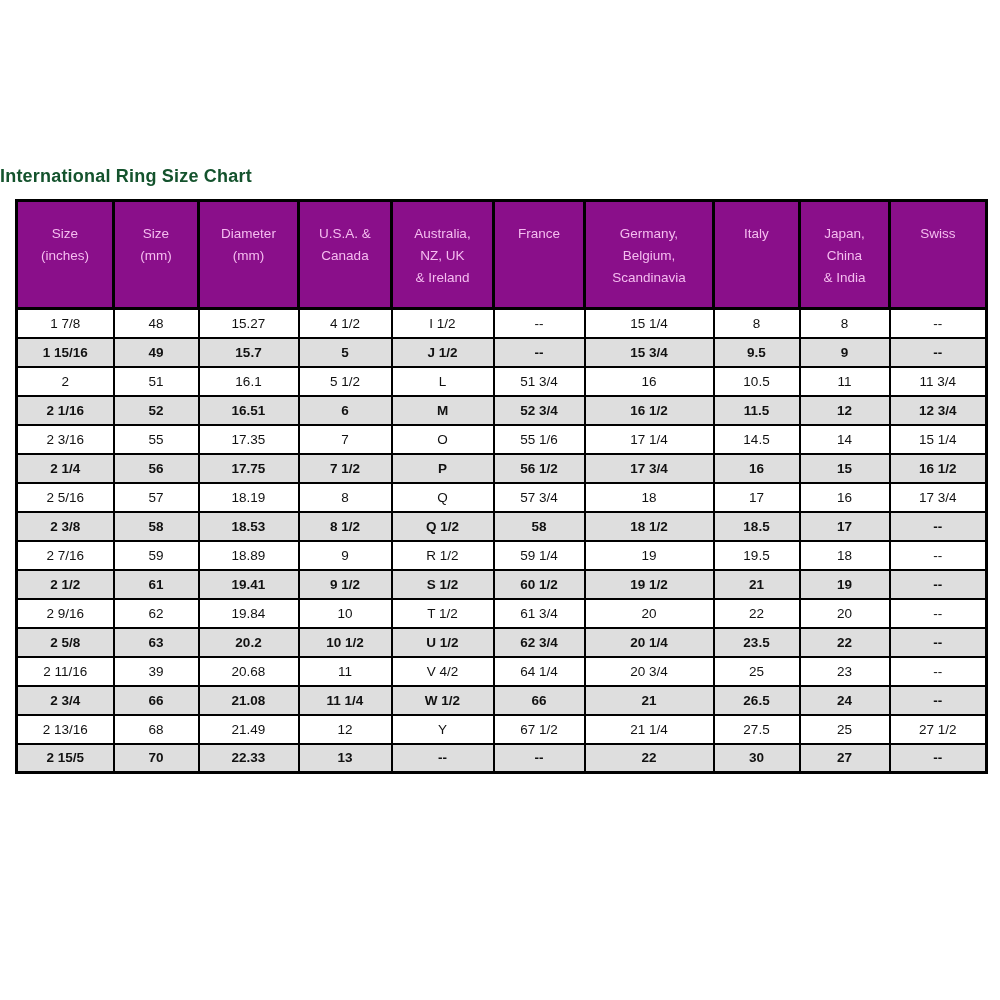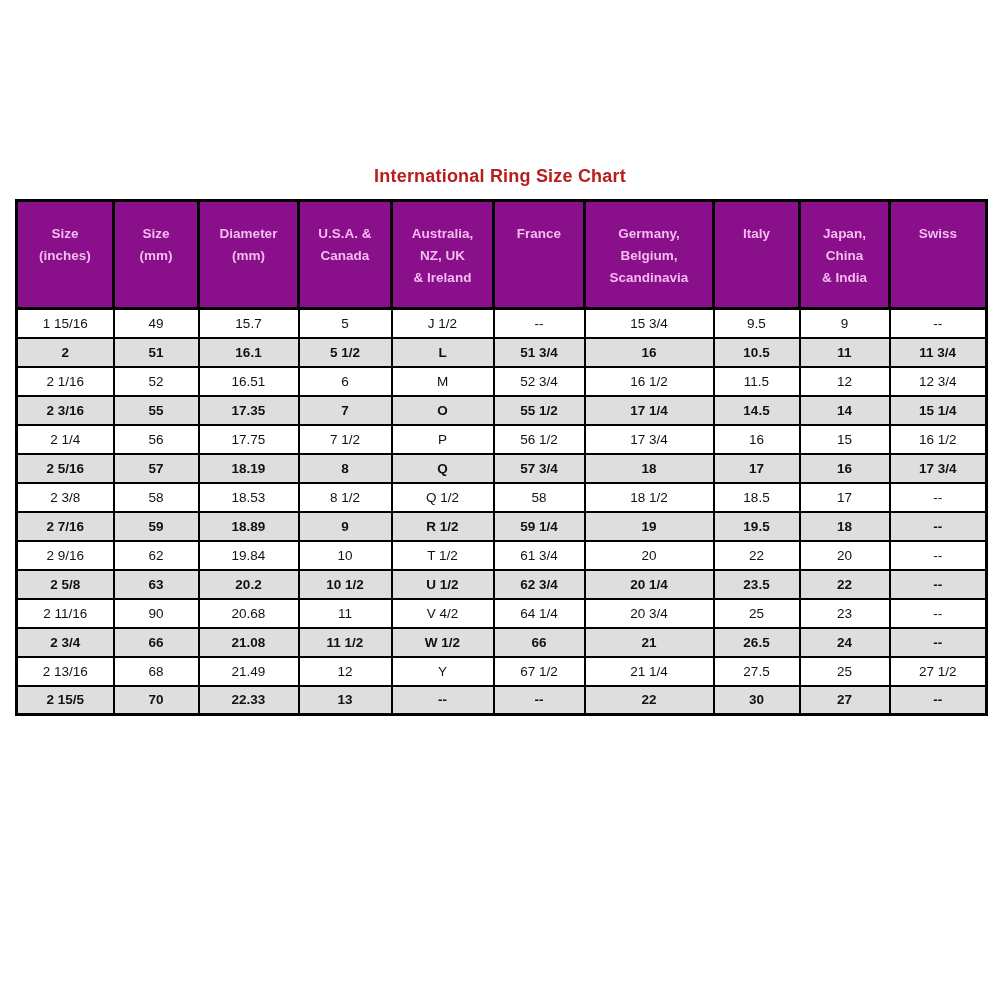--- a/index.html
+++ b/index.html
@@ -13,41 +13,41 @@
     width: 1000px;
     height: 1000px;
     background: #ffffff;
     overflow: hidden;
   }
   .chart-title {
     position: absolute;
     top: 166px;
     left: 0;
     width: 100%;
-    text-align: center;
+    text-align: left;
     font-size: 18px;
     font-weight: bold;
-    color: #b91c1c;
+    color: #14532d;
     letter-spacing: 0.2px;
   }
   table.ring-table {
     position: absolute;
     left: 15px;
     top: 199px;
     width: 970px;
     border-collapse: collapse;
     table-layout: fixed;
     border: 3px solid var(--border);
     font-size: 13.5px;
     color: #111111;
   }
   table.ring-table th {
     background: var(--header-bg);
     color: var(--header-text);
-    font-weight: bold;
+    font-weight: normal;
     font-size: 13.5px;
     line-height: 22px;
     text-align: center;
     vertical-align: top;
     padding: 21px 2px 0 2px;
     height: 108px;
     box-sizing: border-box;
     border: 3px solid var(--border);
     border-bottom: 3px solid var(--border);
     white-space: pre-line;
@@ -107,20 +107,32 @@
 Scandinavia</th>
           <th>Italy</th>
           <th>Japan,
 China
 &amp; India</th>
           <th>Swiss</th>
         </tr>
     </thead>
     <tbody>
         <tr>
+          <td>1 7/8</td>
+          <td>48</td>
+          <td>15.27</td>
+          <td>4 1/2</td>
+          <td>I 1/2</td>
+          <td>--</td>
+          <td>15 1/4</td>
+          <td>8</td>
+          <td>8</td>
+          <td>--</td>
+        </tr>
+        <tr>
           <td>1 15/16</td>
           <td>49</td>
           <td>15.7</td>
           <td>5</td>
           <td>J 1/2</td>
           <td>--</td>
           <td>15 3/4</td>
           <td>9.5</td>
           <td>9</td>
           <td>--</td>
@@ -148,21 +160,21 @@
           <td>11.5</td>
           <td>12</td>
           <td>12 3/4</td>
         </tr>
         <tr>
           <td>2 3/16</td>
           <td>55</td>
           <td>17.35</td>
           <td>7</td>
           <td>O</td>
-          <td>55 1/2</td>
+          <td>55 1/6</td>
           <td>17 1/4</td>
           <td>14.5</td>
           <td>14</td>
           <td>15 1/4</td>
         </tr>
         <tr>
           <td>2 1/4</td>
           <td>56</td>
           <td>17.75</td>
           <td>7 1/2</td>
@@ -203,20 +215,32 @@
           <td>18.89</td>
           <td>9</td>
           <td>R 1/2</td>
           <td>59 1/4</td>
           <td>19</td>
           <td>19.5</td>
           <td>18</td>
           <td>--</td>
         </tr>
         <tr>
+          <td>2 1/2</td>
+          <td>61</td>
+          <td>19.41</td>
+          <td>9 1/2</td>
+          <td>S 1/2</td>
+          <td>60 1/2</td>
+          <td>19 1/2</td>
+          <td>21</td>
+          <td>19</td>
+          <td>--</td>
+        </tr>
+        <tr>
           <td>2 9/16</td>
           <td>62</td>
           <td>19.84</td>
           <td>10</td>
           <td>T 1/2</td>
           <td>61 3/4</td>
           <td>20</td>
           <td>22</td>
           <td>20</td>
           <td>--</td>
@@ -228,35 +252,35 @@
           <td>10 1/2</td>
           <td>U 1/2</td>
           <td>62 3/4</td>
           <td>20 1/4</td>
           <td>23.5</td>
           <td>22</td>
           <td>--</td>
         </tr>
         <tr>
           <td>2 11/16</td>
-          <td>90</td>
+          <td>39</td>
           <td>20.68</td>
           <td>11</td>
           <td>V 4/2</td>
           <td>64 1/4</td>
           <td>20 3/4</td>
           <td>25</td>
           <td>23</td>
           <td>--</td>
         </tr>
         <tr>
           <td>2 3/4</td>
           <td>66</td>
           <td>21.08</td>
-          <td>11 1/2</td>
+          <td>11 1/4</td>
           <td>W 1/2</td>
           <td>66</td>
           <td>21</td>
           <td>26.5</td>
           <td>24</td>
           <td>--</td>
         </tr>
         <tr>
           <td>2 13/16</td>
           <td>68</td>

